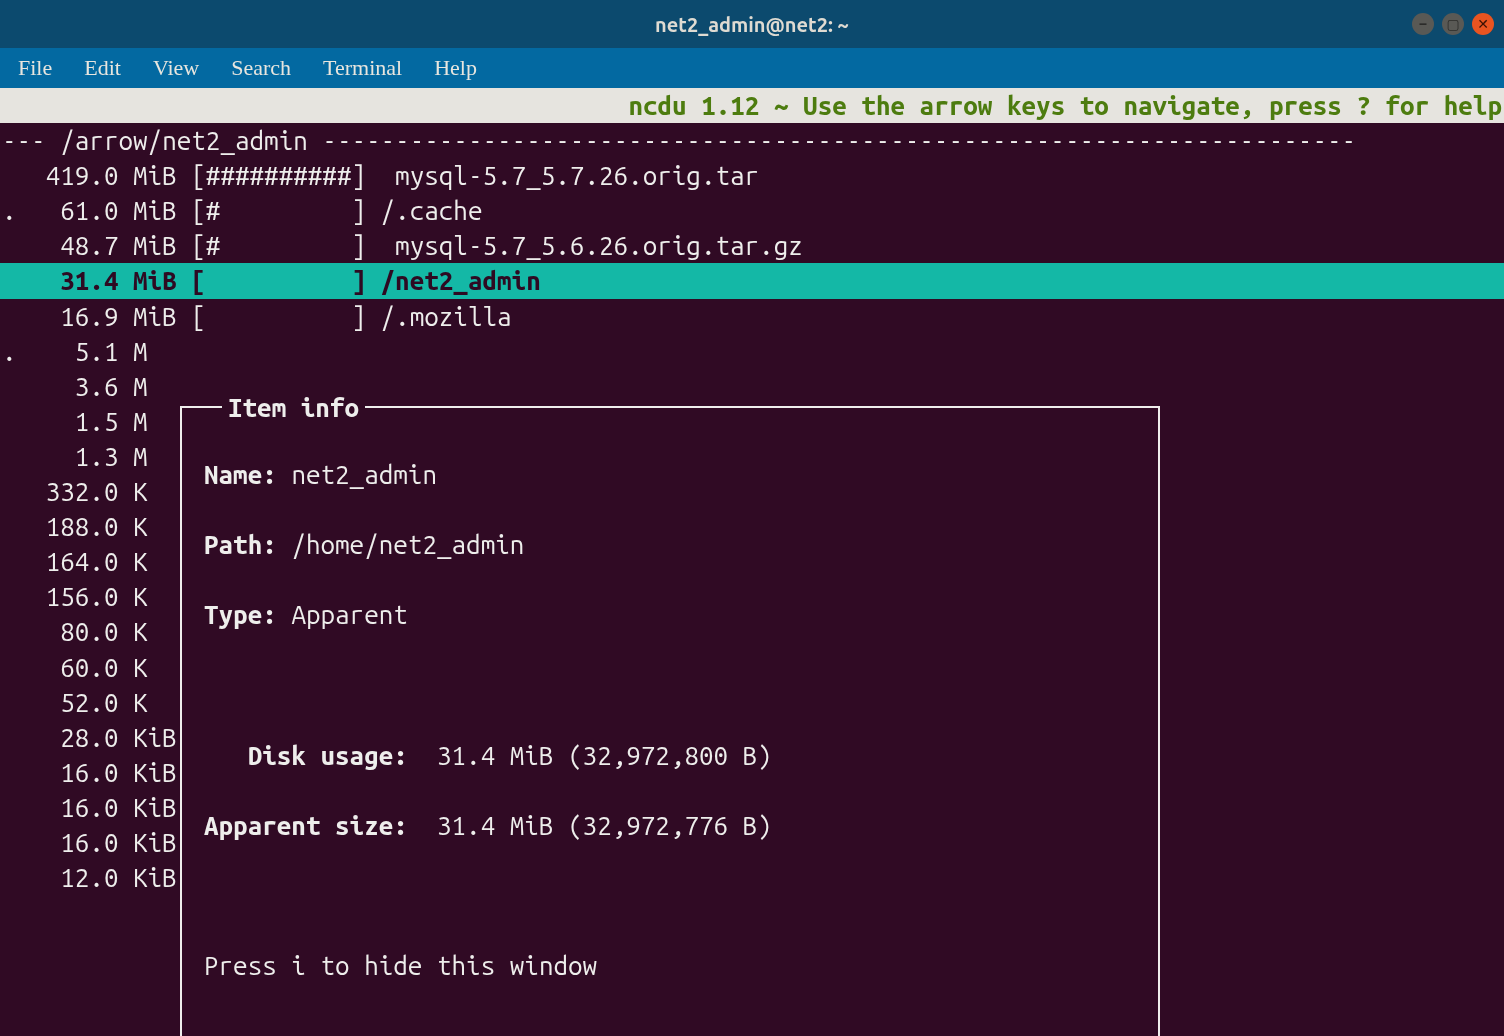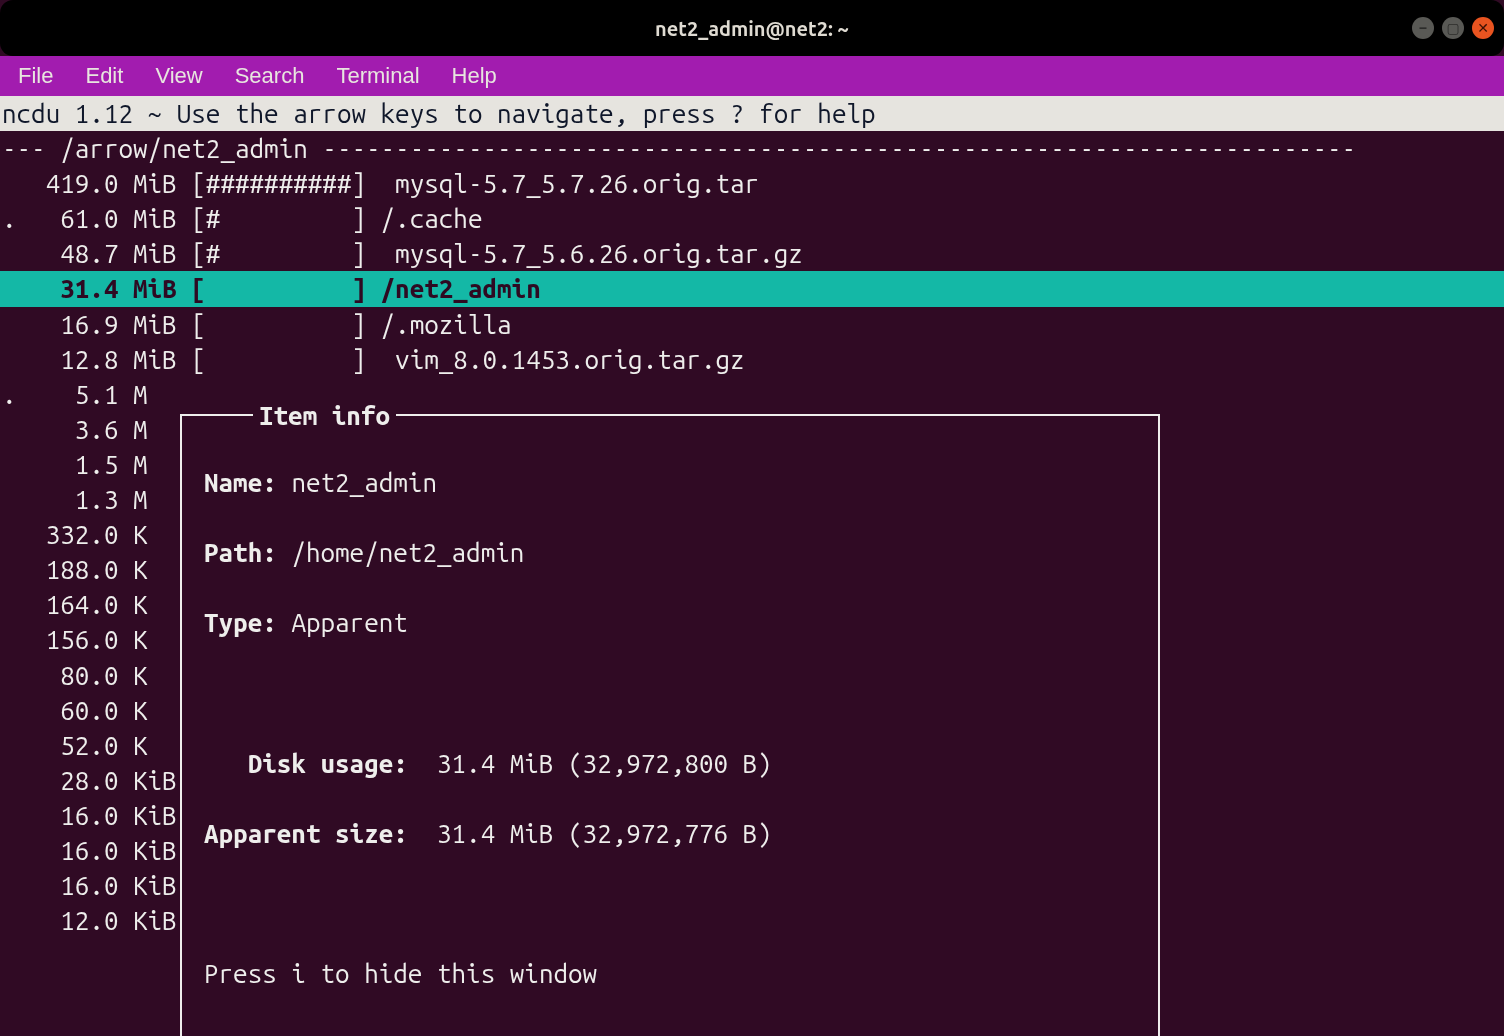--- a/index.html
+++ b/index.html
@@ -5,90 +5,89 @@
   * { margin: 0; padding: 0; box-sizing: border-box; }
   html, body { width: 1504px; height: 1036px; overflow: hidden; }
   body {
     font-family: "Ubuntu Mono", "DejaVu Sans Mono", "Liberation Mono", monospace;
     font-size: 26px;
     line-height: 1.35;
     background: #300a24;
     color: #eeeeec;
   }
   .titlebar {
-    height: 56px;
-    background: #000000;
+    height: 48px;
+    background: #0c4a6e;
     color: #dfdbd2;
     display: flex;
     align-items: center;
     font-family: "Ubuntu", "DejaVu Sans", sans-serif;
     font-size: 20px;
     position: relative;
-    border-radius: 13px;
   }
   .titlebar .title {
     position: absolute; left: 0; right: 0; text-align: center;
     font-weight: 600;
   }
   .win-controls {
     position: absolute; right: 10px; top: 50%; transform: translateY(-50%);
     display: flex; gap: 8px; align-items: center;
   }
   .wc {
     width: 22px; height: 22px; border-radius: 50%;
     display: inline-flex; align-items: center; justify-content: center;
     font-size: 14px; font-weight: bold;
     background: #595955; color: #2c2c2a;
   }
   .wc.close { background: #e95420; color: #3a1104; }
   .menubar {
     height: 40px;
-    background: #a21caf;
+    background: #0369a1;
     color: #e8e6df;
     display: flex; align-items: center;
-    font-family: Liberation Sans, sans-serif;
+    font-family: Liberation Serif, serif;
     font-size: 22px;
     padding: 0 8px;
     gap: 12px;
   }
   .menubar .mi { padding: 4px 10px; cursor: pointer; }
   .term {
     position: relative;
     background: #300a24;
     padding: 0;
   }
   .row {
     white-space: pre;
     padding: 0 2px;
   }
   .header-row {
     background: #e6e4df;
-    color: #0f172a;
-    font-weight: 400;
+    color: #4d7c0f;
+    font-weight: 700;
+    text-align: right;
   }
   .selected-row {
     background: #14b8a6;
     color: #2e0a22;
     font-weight: 600;
   }
   .popup {
     position: absolute;
     left: 180px;
     top: 318px;
     width: 980px;
     border: 2px solid #eeeeec;
     background: #300a24;
   }
   .popup-title {
     position: absolute;
     top: -18px; left: 40px;
     background: #300a24;
     padding: 0 6px;
     font-weight: 700;
-    margin-left: 31px;
   }
   .popup-inner {
     padding: 14px 22px 10px 22px;
     white-space: pre;
   }
   .popup-inner .lbl { font-weight: 700; }
   .popup-hint { padding-right: 18px; }
 </style>
 </head>
 <body>
@@ -113,21 +112,20 @@
 
 <div class="term">
   <div class="row header-row">ncdu 1.12 ~ Use the arrow keys to navigate, press ? for help</div>
   <div class="row">--- /arrow/net2_admin -----------------------------------------------------------------------</div>
   <div id="listing">
       <div class="row">   419.0 MiB [##########]  mysql-5.7_5.7.26.orig.tar</div>
       <div class="row">.   61.0 MiB [#         ] /.cache</div>
       <div class="row">    48.7 MiB [#         ]  mysql-5.7_5.6.26.orig.tar.gz</div>
       <div class="row selected-row">    31.4 MiB [          ] /net2_admin</div>
       <div class="row">    16.9 MiB [          ] /.mozilla</div>
-      <div class="row">    12.8 MiB [          ]  vim_8.0.1453.orig.tar.gz</div>
       <div class="row">.    5.1 M  </div>
       <div class="row">     3.6 M  </div>
       <div class="row">     1.5 M  </div>
       <div class="row">     1.3 M  </div>
       <div class="row">   332.0 K  </div>
       <div class="row">   188.0 K  </div>
       <div class="row">   164.0 K  </div>
       <div class="row">   156.0 K                                                               r.xz</div>
       <div class="row">    80.0 K  </div>
       <div class="row">    60.0 K  </div>

